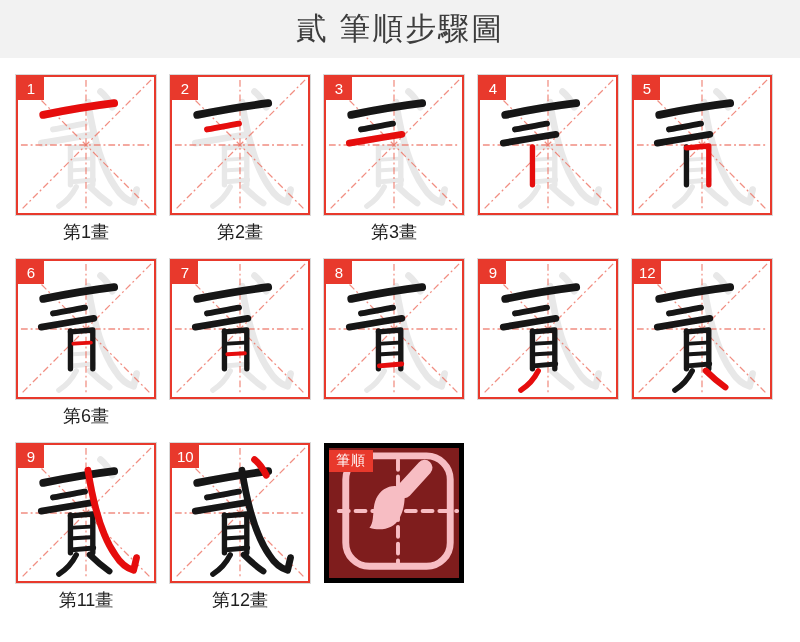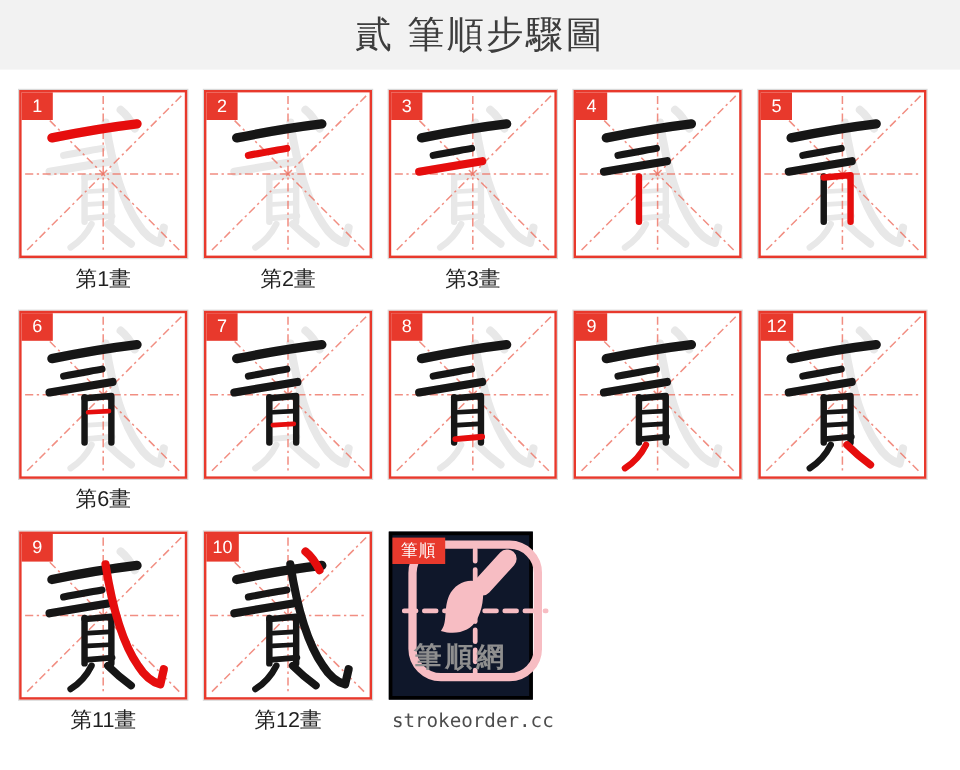--- a/index.html
+++ b/index.html
@@ -10,21 +10,21 @@
   .grid{width:772px;margin:17px 0 0 16px;display:grid;grid-template-columns:repeat(5,140px);
         column-gap:14px;row-gap:20px;}
   .cell{width:140px;height:164px;}
   .box{position:relative;width:140px;height:140px;box-sizing:border-box;background:#fff;
        border:2px solid var(--red,#e8392c);box-shadow:0 0 0 1px #d9d9d9;}
   .box svg{position:absolute;left:0;top:0;width:136px;height:136px;display:block;}
   .badge{position:absolute;left:0;top:0;min-width:16px;height:23px;padding:0 5px;background:var(--red,#e8392c);
          color:#fff;font-size:15px;display:flex;align-items:center;justify-content:center;z-index:3;}
   .cell-label{margin-top:5px;text-align:center;font-size:18px;color:#1f1f1f;}
   
-  .logo-box{position:relative;width:120px;height:140px;box-sizing:border-box;background:#0f172a;border:3px solid #000000;}
+  .logo-box{position:relative;width:140px;height:140px;box-sizing:border-box;background:#7f1d1d;border:5px solid #000000;}
   .logo-box svg{position:absolute;left:0;top:0;width:138px;height:138px;}
   .logo-badge{position:absolute;left:0;top:2px;background:var(--red,#e8392c);color:#fff;font-size:14px;
               padding:2px 7px;z-index:3;letter-spacing:1px;}
   .logo-name{position:absolute;left:0;top:86px;width:100%;text-align:center;font-size:23px;font-weight:700;
              color:#8f8f8f;letter-spacing:3px;z-index:2;}
   .logo-domain{margin-top:8px;text-align:center;font-size:16px;color:#4d4d4d;
                font-family:"DejaVu Sans Mono",monospace;}
 </style>
 </head>
 <body>
@@ -507,18 +507,16 @@
         <span class="logo-badge">筆順</span>
         <svg viewBox="0 0 140 140">
           <line x1="10" y1="64" x2="130" y2="64" stroke="var(--pink)" stroke-width="4" stroke-dasharray="10 7" stroke-linecap="round"></line>
           <line x1="70" y1="12" x2="70" y2="120" stroke="var(--pink)" stroke-width="4" stroke-dasharray="10 7" stroke-linecap="round"></line>
           <rect x="17" y="8" width="106" height="112" rx="24" fill="none" stroke="var(--pink)" stroke-width="7"></rect>
           <g>
             <path d="M97 20 L76 43" stroke="var(--pink)" stroke-width="16" stroke-linecap="round" fill="none"></path>
             <path d="M76 41 C66 35 53 40 48 51 C43 62 47 74 41 81 C54 85 66 81 71 72 C76 64 78 51 76 41 Z" fill="var(--pink)"></path>
           </g>
         </svg>
-        <div class="logo-name">筆順網</div>
       </div>
-      <div class="logo-domain">strokeorder.cc</div>
     </div>
   </div>
 </div>
 
 </body></html>

